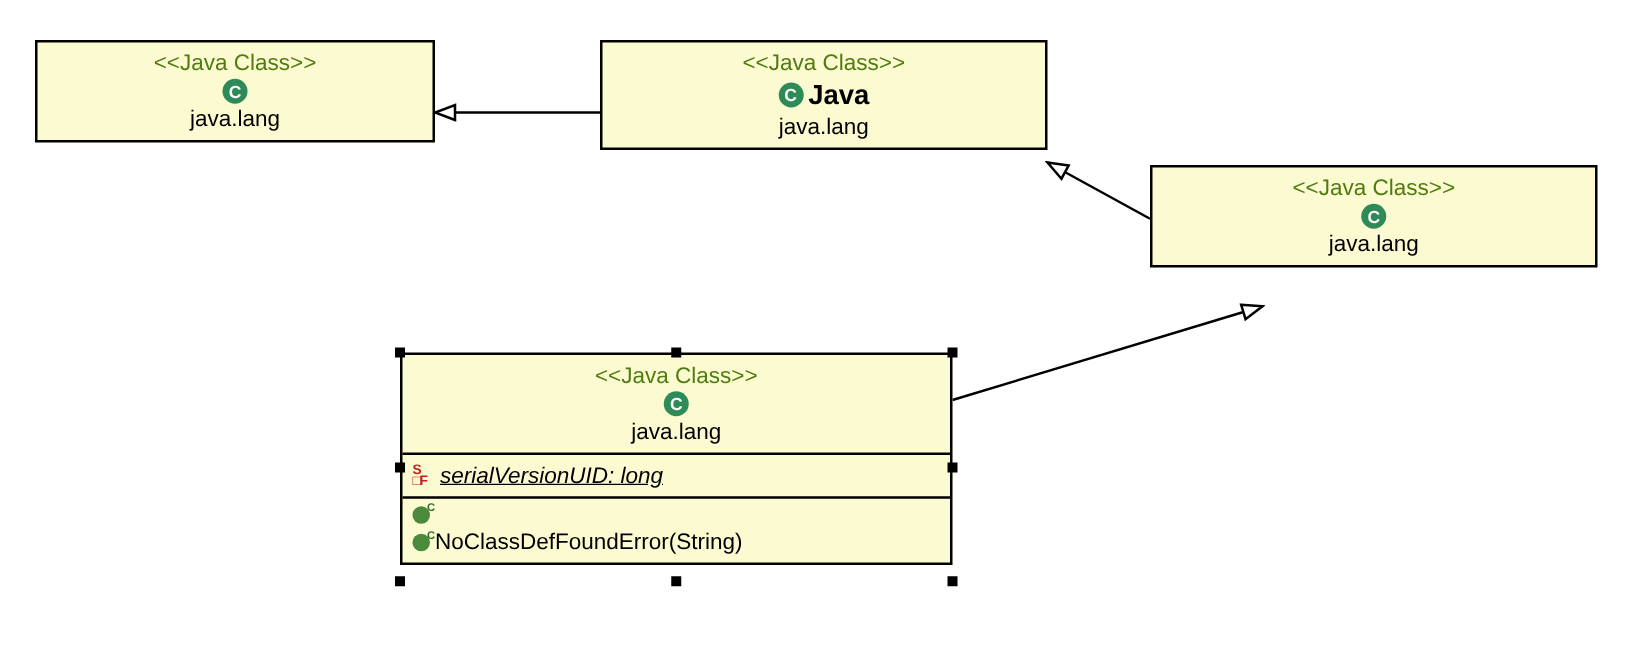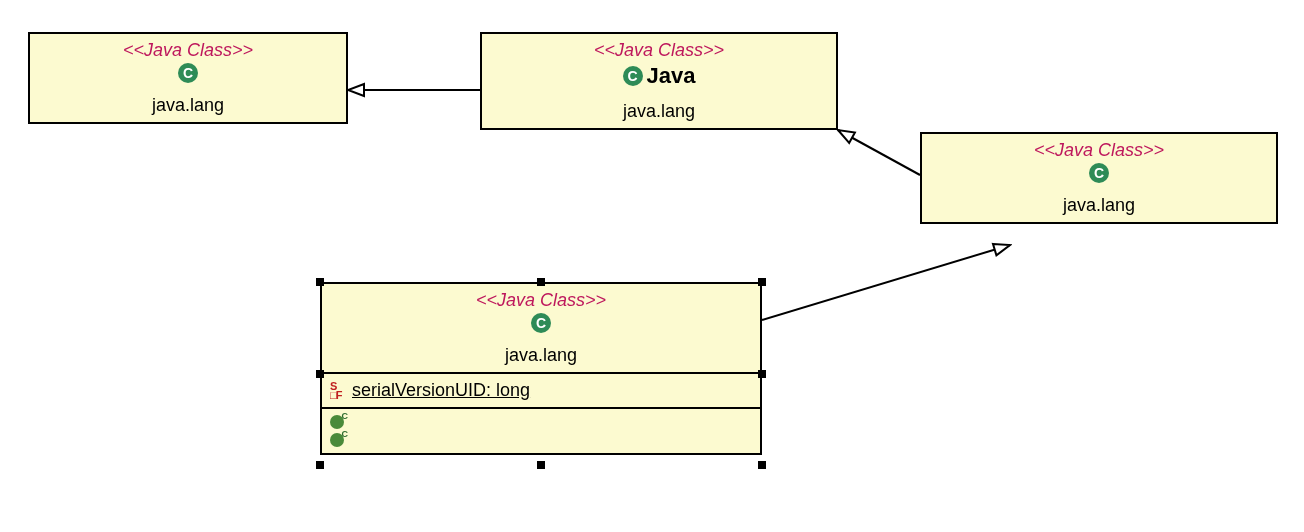--- a/index.html
+++ b/index.html
@@ -22,52 +22,52 @@
   .class-box.selected {
     border: 2px solid #000;
   }
   .header {
     text-align: center;
     padding: 6px 10px 6px 10px;
     border-bottom: 0;
   }
   .stereotype {
     font-size: 18px;
-    color: #be185d;
-    font-style: italic;
+    color: #4d7c0f;
   }
   .classname {
     font-size: 22px;
     font-weight: bold;
     color: #000;
     display: flex;
     align-items: center;
     justify-content: center;
     gap: 4px;
     margin-top: 2px;
   }
   .package {
     font-size: 18px;
     color: #000;
-    margin-top: 12px;
+    margin-top: 2px;
   }
   .compartment {
     border-top: 2px solid #000;
     padding: 4px 8px;
     font-size: 18px;
     text-align: left;
   }
   .member {
     display: flex;
     align-items: center;
     gap: 4px;
     padding: 2px 0;
   }
   .member.static .member-text {
     text-decoration: underline;
+    font-style: italic;
   }
   .icon-class {
     display: inline-flex;
     align-items: center;
     justify-content: center;
     width: 20px;
     height: 20px;
     border-radius: 50%;
     background: #2e8b57;
     color: #fff;
@@ -176,20 +176,21 @@
         <span class="icon-sf">S<br>□F</span>
         <span class="member-text">serialVersionUID: long</span>
       </div>
     </div>
     <div class="compartment">
       <div class="member">
         <span class="icon-constructor"></span>
       </div>
       <div class="member">
         <span class="icon-constructor"></span>
+        <span class="member-text">NoClassDefFoundError(String)</span>
       </div>
     </div>
   </div>
 
   <div id="handles">
       <div class="handle" style="left: 316px; top: 278px;"></div>
       <div class="handle" style="left: 537px; top: 278px;"></div>
       <div class="handle" style="left: 758px; top: 278px;"></div>
       <div class="handle" style="left: 316px; top: 369.5px;"></div>
       <div class="handle" style="left: 758px; top: 369.5px;"></div>

